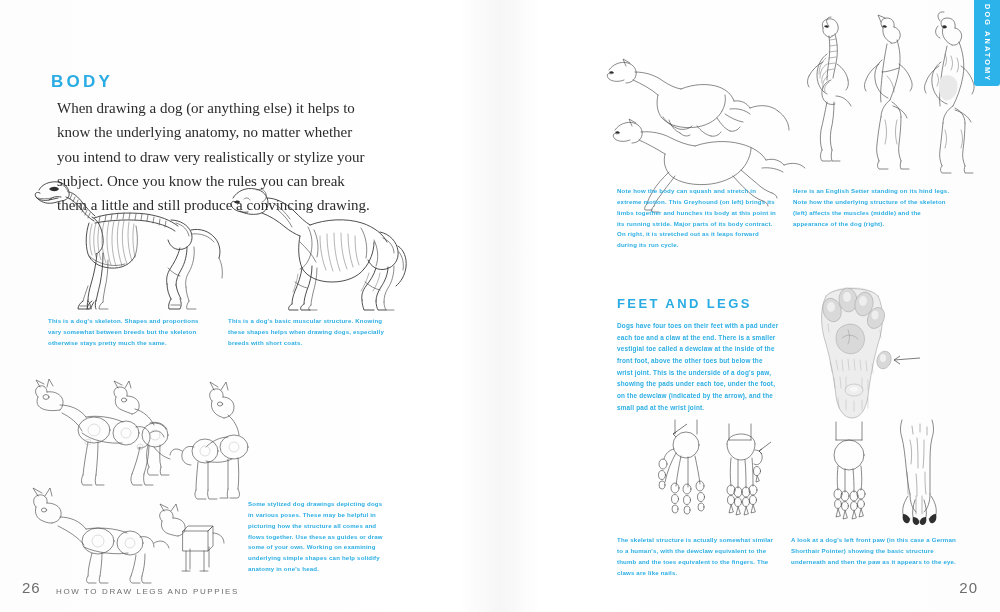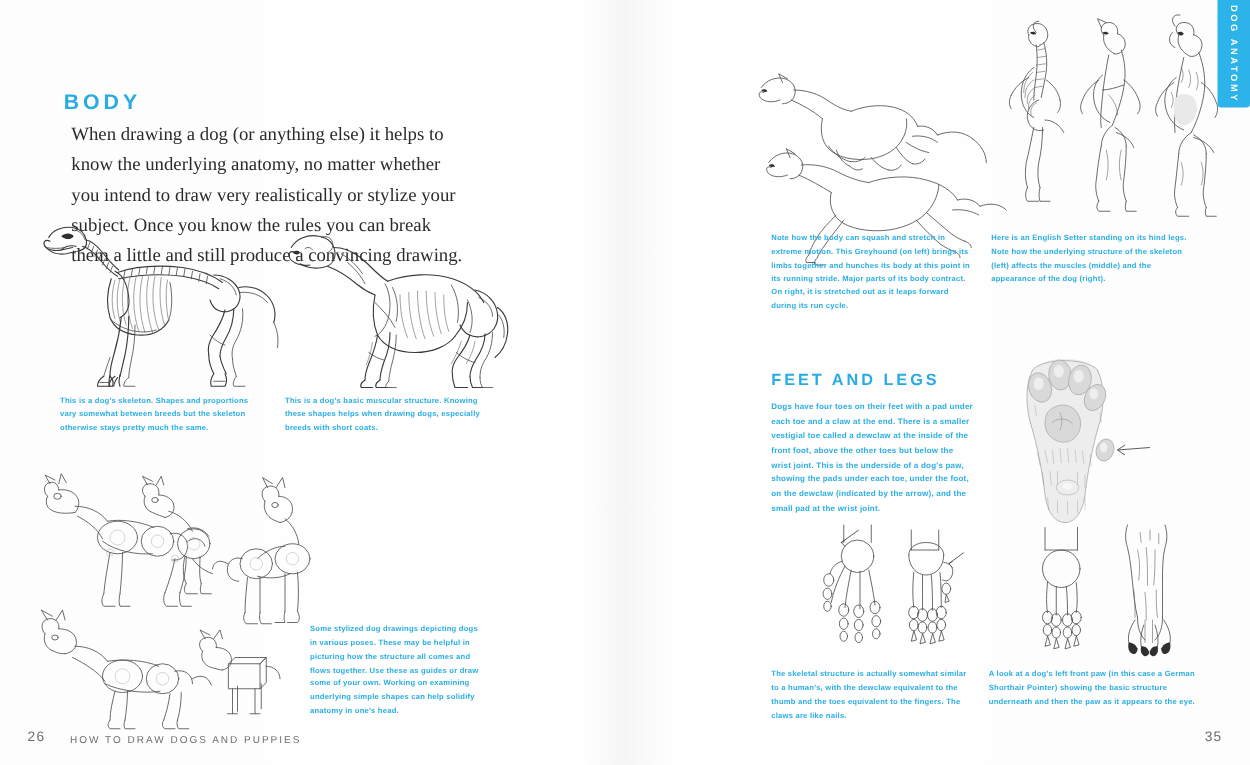--- a/index.html
+++ b/index.html
@@ -67,21 +67,21 @@
   }
 
   
   .folio {
     position: absolute;
     bottom: 16px;
     color: #6d6d6d;
     font-size: 8px;
     letter-spacing: 1.6px;
   }
-  .folio-num { font-size: 11px; letter-spacing: 1px; }
+  .folio-num { font-size: 15px; letter-spacing: 1px; }
   .folio-title { font-weight: normal; }
 
   
   .side-tab {
     position: absolute;
     top: 0;
     right: 0;
     width: 26px;
     height: 86px;
     background: #2BB3EA;
@@ -414,21 +414,21 @@
           <path class="ink-thin" d="M30 68 L38 68"></path>
           <path class="ink-thin" d="M48 68 L56 68"></path>
           <path class="ink-thin" d="M61 30 C67 30 72 34 72 40"></path>
         </g>
       </svg>
     </div>
 
     <div class="caption" style="left:248px; top:499px; width:136px;">Some stylized dog drawings depicting dogs in various poses. These may be helpful in picturing how the structure all comes and flows together. Use these as guides or draw some of your own. Working on examining underlying simple shapes can help solidify anatomy in one's head.</div>
 
     <div class="folio folio-num" style="left:22px;">26</div>
-    <div class="folio folio-title" style="left:56px;">HOW TO DRAW DOGS AND PUPPIES</div>
+    <div class="folio folio-title" style="left:56px;">HOW TO DRAW LEGS AND PUPPIES</div>
   </div>
 
   <div class="page right">
 
     <div class="side-tab">
       <span>DOG ANATOMY</span>
     </div>
 
     <div class="figure" style="left:105px; top:42px; width:195px; height:135px;">
       <svg width="195" height="135" viewBox="0 0 195 135">
@@ -776,16 +776,16 @@
             <path d="M39 7 L39 15"></path>
           </g>
           <path class="ink-fine" d="M28 76 C28 84 28 90 28 94"></path>
           <path class="ink-fine" d="M34 76 C34 84 34 90 34 94"></path>
         </g>
       </svg>
     </div>
 
     <div class="caption" style="left:291px; top:535px; width:165px;">A look at a dog's left front paw (in this case a German Shorthair Pointer) showing the basic structure underneath and then the paw as it appears to the eye.</div>
 
-    <div class="folio folio-num" style="right:22px;">35</div>
+    <div class="folio folio-num" style="right:22px;">20</div>
   </div>
 
 </div>
 
 </body></html>

